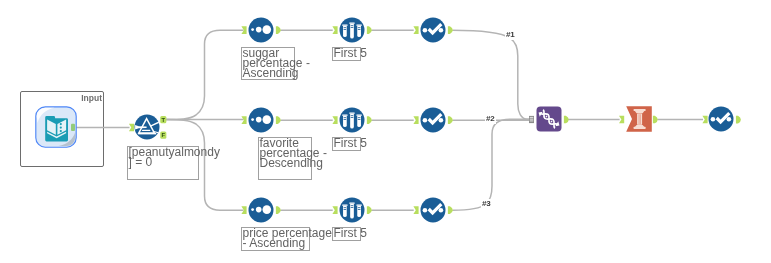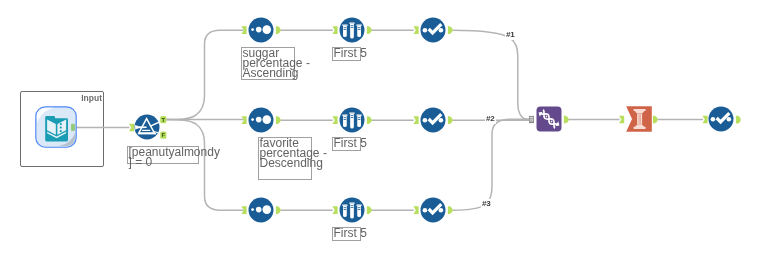--- a/index.html
+++ b/index.html
@@ -301,31 +301,33 @@
         </g>
         <g>
           <path d="M702.4,115.65 h5.2 v7.7 h-5.2 l2.3920000000000003,-3.85 Z" fill="#b8de5e"></path>
         </g>
         <g>
           <path d="M735.9499999999999,115.85000000000001 h2.0580000000000003 Q740.85,117.39 740.85,119.7 Q740.85,122.01 738.0079999999999,123.55 h-2.0580000000000003 Z" fill="#b8de5e"></path>
         </g>
       </g>
     </svg>
 
-  <div class="node-label" style="left:127px;top:146px;width:72px;height:18px">[peanutyalmondy
+  <div class="node-label" style="left:127px;top:146px;width:72px;height:34px">[peanutyalmondy
 ] = 0</div>
 
   <div class="node-label" style="left:241px;top:47px;width:53.5px;height:33px">suggar
 percentage -
 Ascending</div>
   <div class="node-label" style="left:332px;top:47px;width:29px;height:14px">First 5</div>
 
   <div class="node-label" style="left:258px;top:137px;width:53.5px;height:43px">favorite
 percentage -
 Descending</div>
   <div class="node-label" style="left:332px;top:137px;width:29px;height:14px">First 5</div>
 
+  <div class="node-label" style="left:241px;top:227px;width:69px;height:24px">price percentage
+- Ascending</div>
   <div class="node-label" style="left:332px;top:227px;width:29px;height:14px">First 5</div>
 
   <div class="hash" style="left:505px;top:30px">#1</div>
   <div class="hash" style="left:485px;top:114px">#2</div>
   <div class="hash" style="left:481px;top:199px">#3</div>
 </div>
 
 </body></html>

